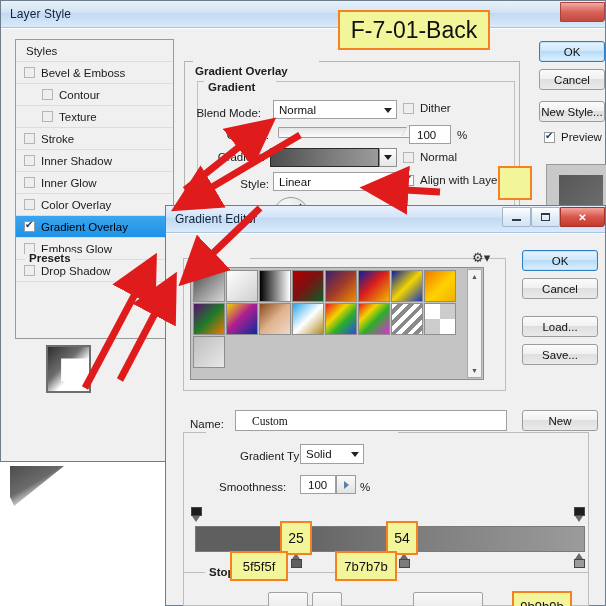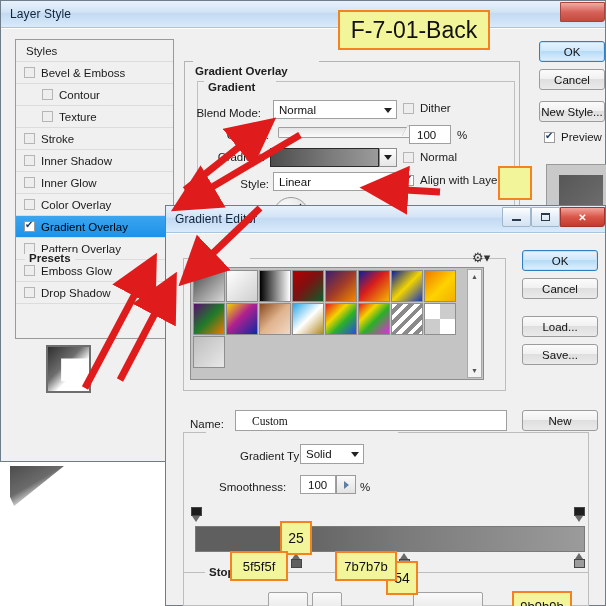--- a/index.html
+++ b/index.html
@@ -318,21 +318,21 @@
   
   .note {
     position:absolute; background:#f2f59a; border:2px solid #f58220;
     display:flex; align-items:center; justify-content:center;
     color:#111; font-weight:normal; z-index:60;
     font-family:"Liberation Sans", sans-serif;
   }
   #note-title { left:338px; top:10px; width:152px; height:40px; font-size:23px; }
   #note-blank { left:498px; top:166px; width:34px; height:34px; }
   #note-25  { left:280px; top:521px; width:32px; height:34px; font-size:14px; }
-  #note-54  { left:386px; top:521px; width:32px; height:34px; font-size:14px;margin-top:40px; }
+  #note-54  { left:386px; top:521px; width:32px; height:34px; font-size:14px; }
   #note-c1  { left:230px; top:551px; width:58px; height:30px; font-size:13px; }
   #note-c2  { left:335px; top:551px; width:62px; height:30px; font-size:13px; }
   #note-c3  { left:512px; top:579px; width:60px; height:30px; font-size:13px;margin-top:12px; }
 
   #arrows { position:absolute; inset:0; z-index:55; pointer-events:none; }
 </style>
 </head>
 <body>
 
 <div id="desktop">
@@ -380,24 +380,20 @@
         <span class="cb dim"></span>
         <span>Inner Glow</span>
       </div>
       <div class="style-row">
         <span class="cb dim"></span>
         <span>Color Overlay</span>
       </div>
       <div class="style-row sel">
         <span class="cb checked"></span>
         <span>Gradient Overlay</span>
-      </div>
-      <div class="style-row">
-        <span class="cb dim"></span>
-        <span>Pattern Overlay</span>
       </div>
       <div class="style-row">
         <span class="cb dim"></span>
         <span>Emboss Glow</span>
       </div>
       <div class="style-row">
         <span class="cb dim"></span>
         <span>Drop Shadow</span>
       </div>
     </div>

